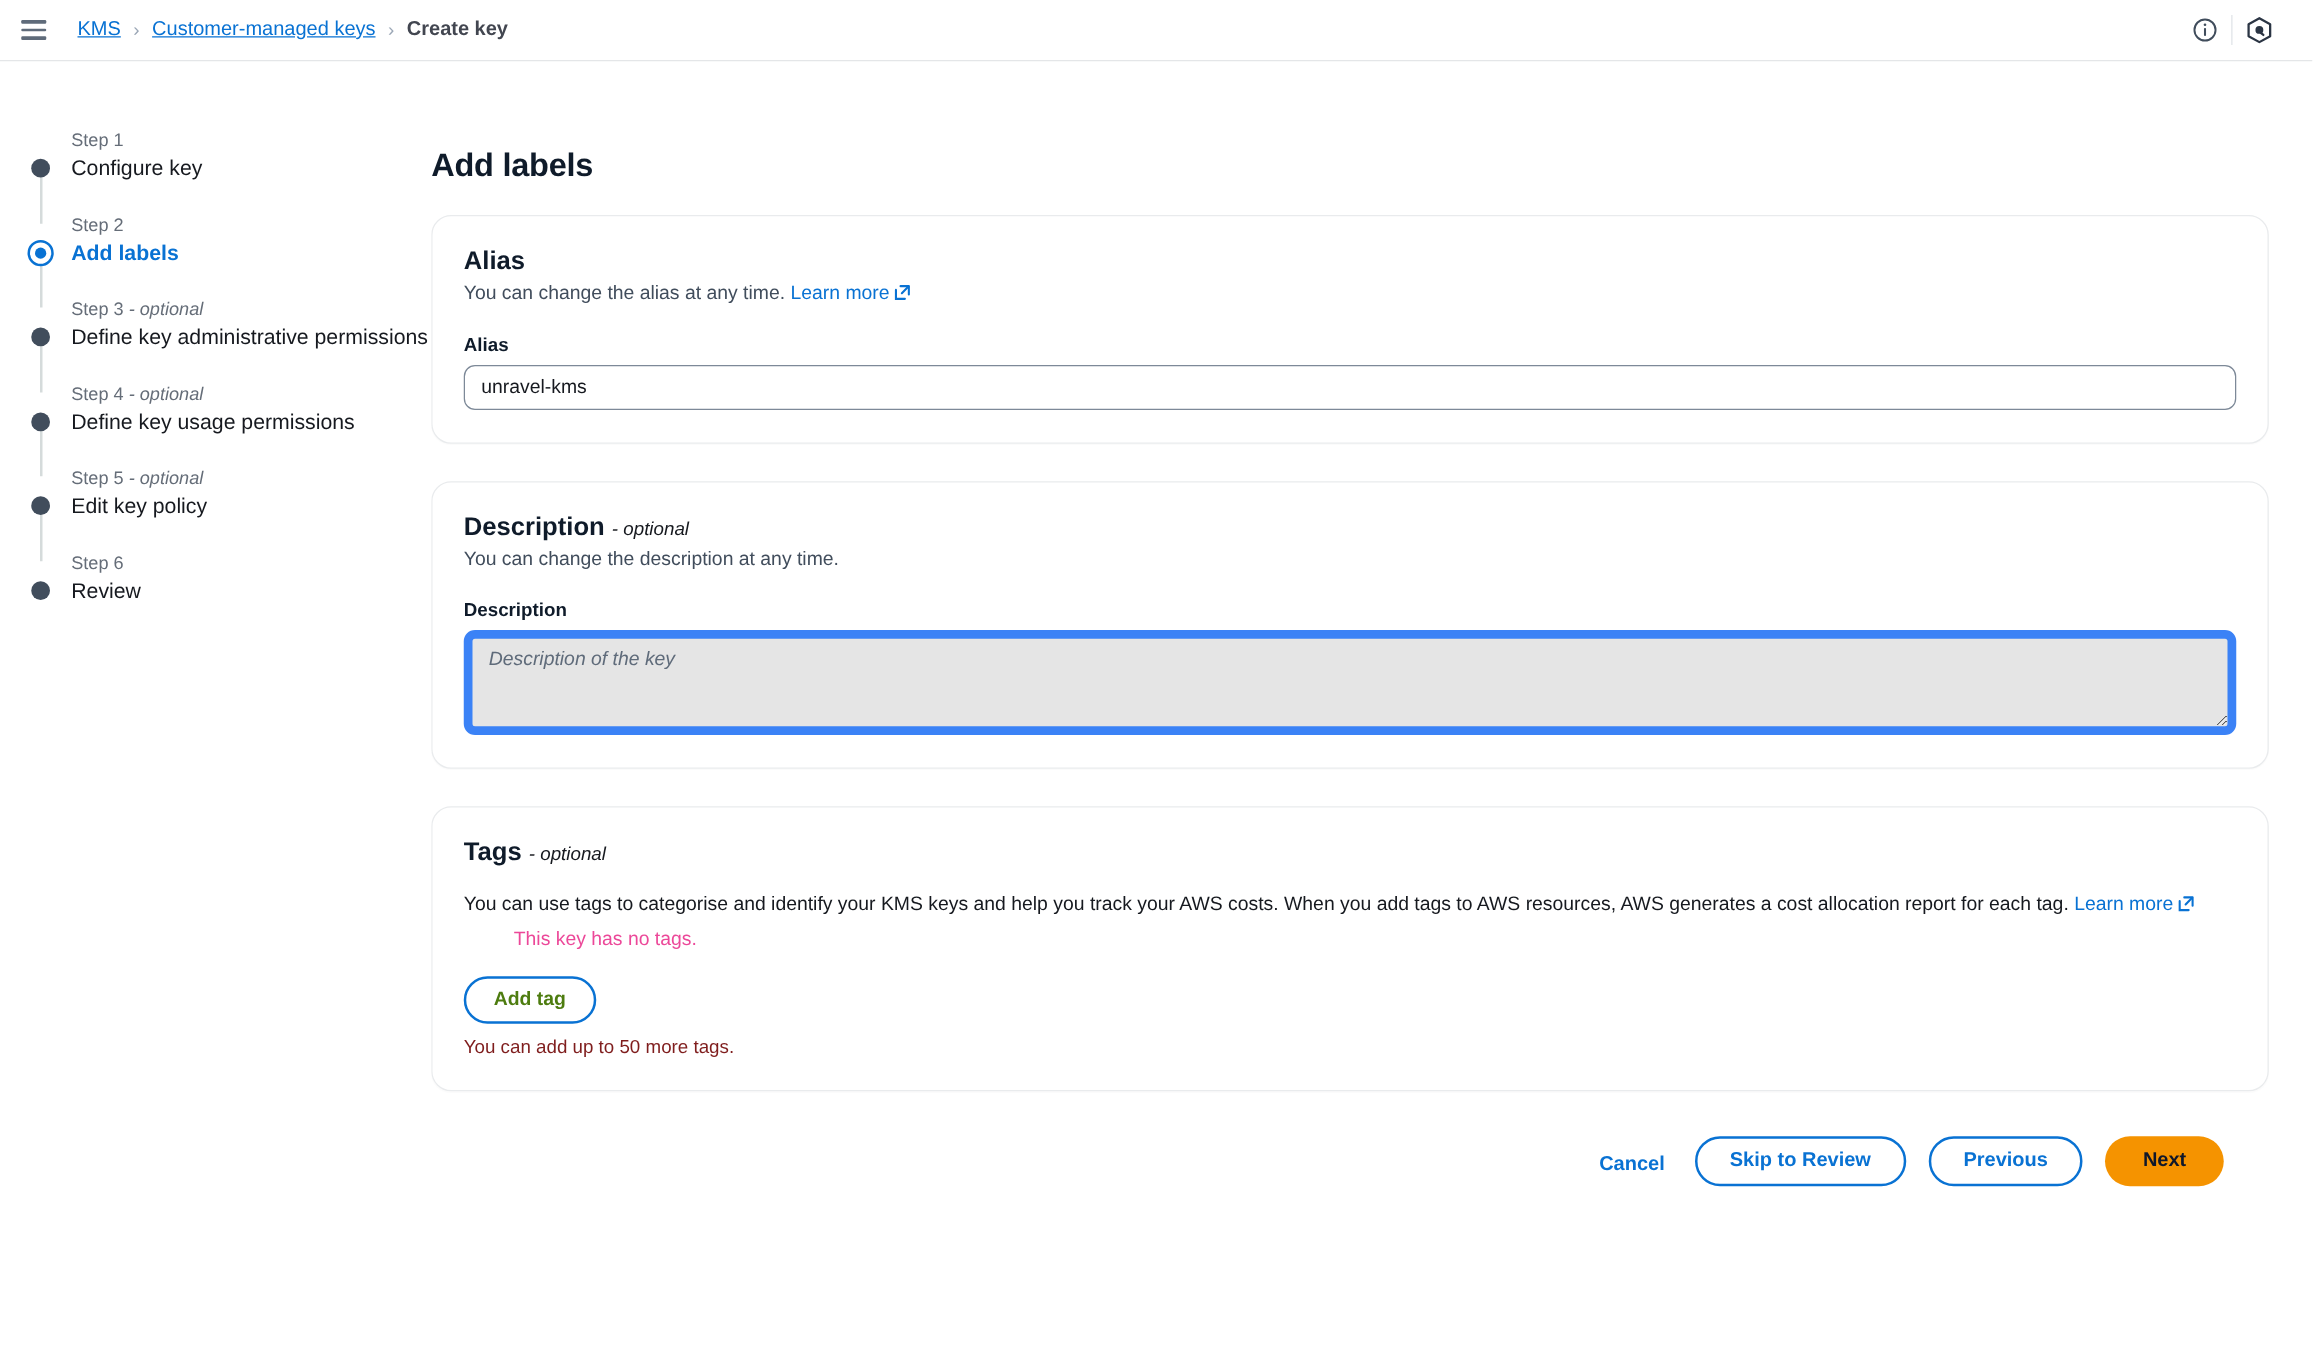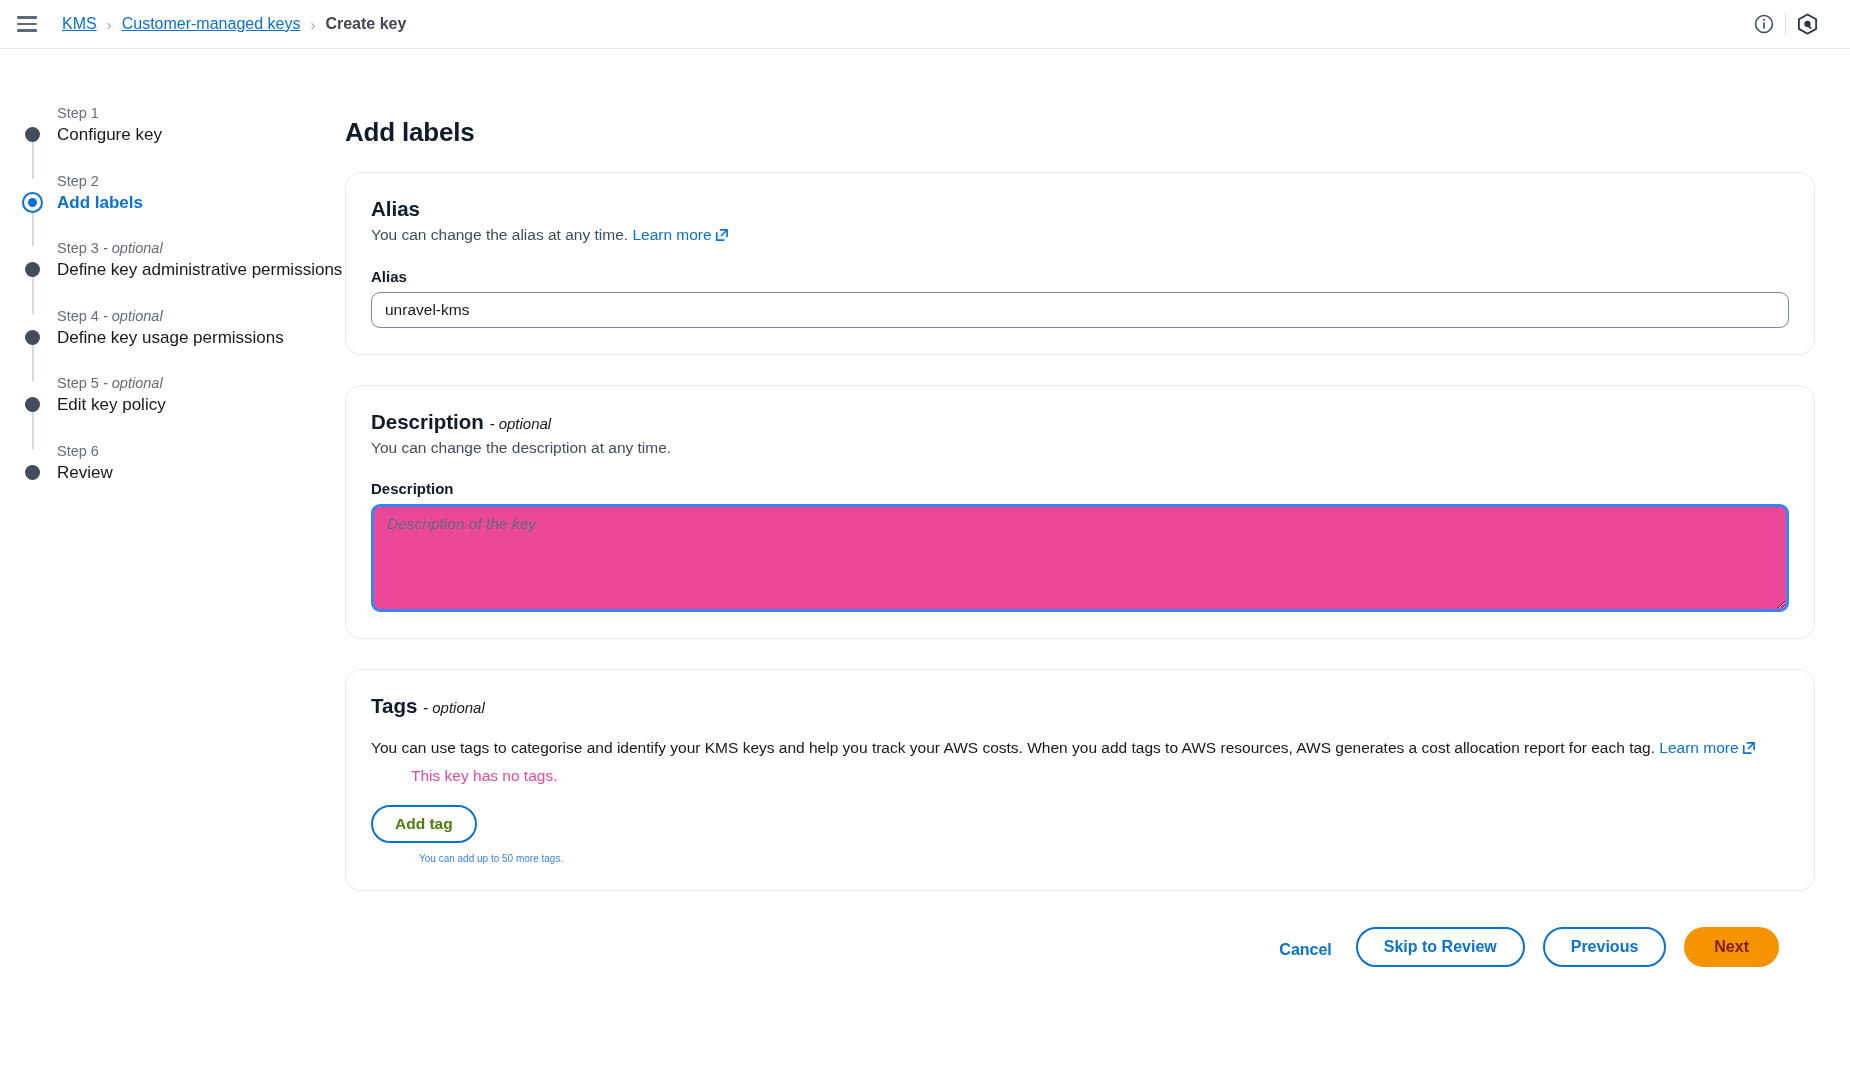--- a/index.html
+++ b/index.html
@@ -136,45 +136,45 @@
     width: 100%; height: 36px;
     border: 1px solid #7d8998;
     border-radius: 9px;
     padding: 0 13px;
     font-family: "Liberation Sans", sans-serif;
     font-size: 15.5px; color: #16191f;
     background: #ffffff;
     outline: none;
   }
   .textarea {
-    width: 100%; height: 108px;
-    border: 3px solid #3b82f6;
+    width: 100%; height: 84px;
+    border: 7px solid #3b82f6;
     border-radius: 9px;
     padding: 8px 13px;
     font-family: "Liberation Sans", sans-serif;
     font-size: 15.5px; color: #16191f;
-    background: #ec4899;
+    background: #e5e5e5;
     outline: none; resize: vertical; display: block;
   }
   .textarea::placeholder { color: #5f6b7a; font-style: italic; }
 
   .tags-body { font-size: 15.5px; color: #16191f; line-height: 1.5; margin-top: 18px; }
   .tags-none { font-size: 15.5px; color: #ec4899; margin-top: 6px; margin-left: 40px; }
   .btn-addtag {
     margin-top: 20px;
     background: #ffffff;
     border: 2px solid #0972d3;
     color: #4d7c0f;
     font-weight: bold; font-size: 15.5px;
     font-family: "Liberation Sans", sans-serif;
     border-radius: 22px;
     padding: 8px 22px;
     cursor: pointer;
   }
-  .tags-hint { font-size: 10px; color: #3b82f6; margin-top: 10px; margin-left: 48px; }
+  .tags-hint { font-size: 15px; color: #7f1d1d; margin-top: 10px; }
 
   
   .footer {
     display: flex; align-items: flex-end; justify-content: flex-end;
     gap: 18px;
     padding: 6px 36px 0 0;
   }
   .btn-link {
     background: none; border: none;
     color: #0972d3; font-weight: bold; font-size: 16px;
@@ -186,21 +186,21 @@
     border: 2px solid #0972d3;
     color: #0972d3; font-weight: bold; font-size: 16px;
     font-family: "Liberation Sans", sans-serif;
     border-radius: 24px;
     padding: 9px 26px;
     cursor: pointer;
   }
   .btn-primary {
     background: #f59300;
     border: none;
-    color: #7f1d1d; font-weight: bold; font-size: 16px;
+    color: #0f172a; font-weight: bold; font-size: 16px;
     font-family: "Liberation Sans", sans-serif;
     border-radius: 24px;
     padding: 11px 30px;
     cursor: pointer;
   }
 </style>
 </head>
 <body>
 
 <div class="topbar">

